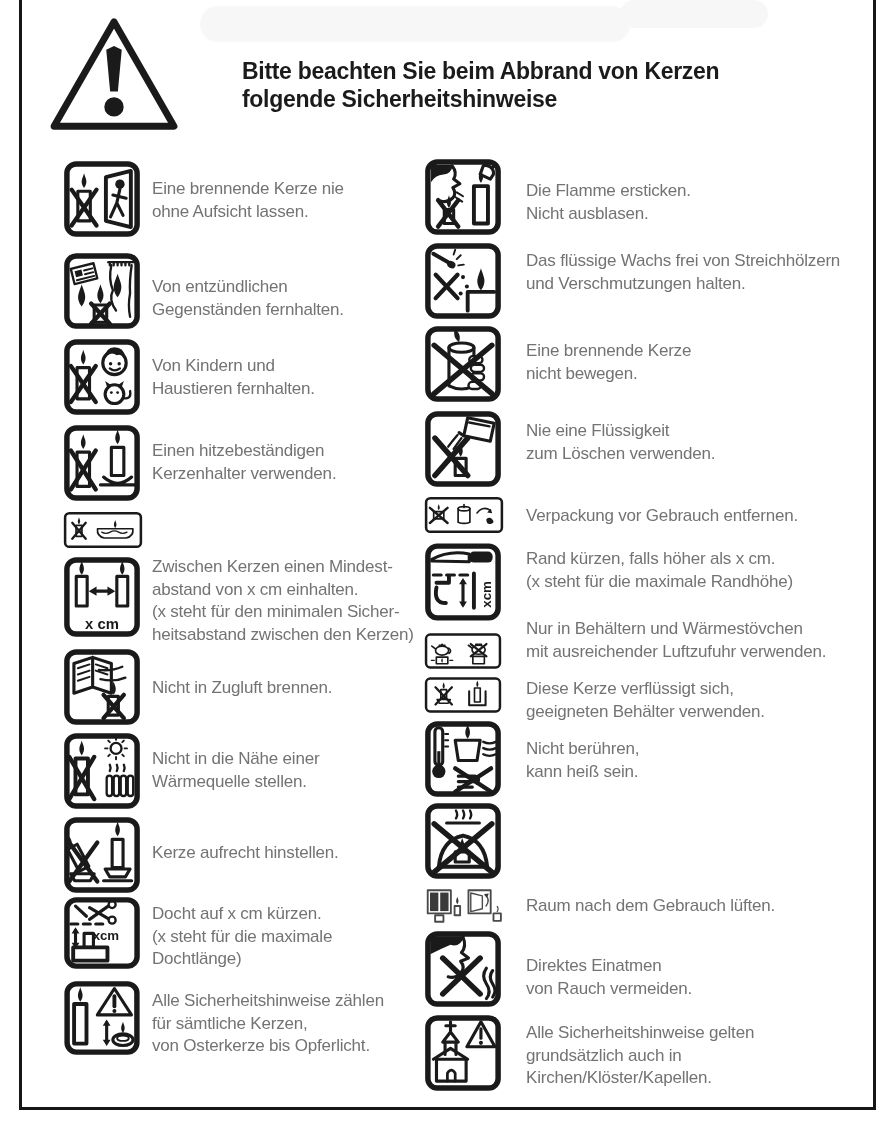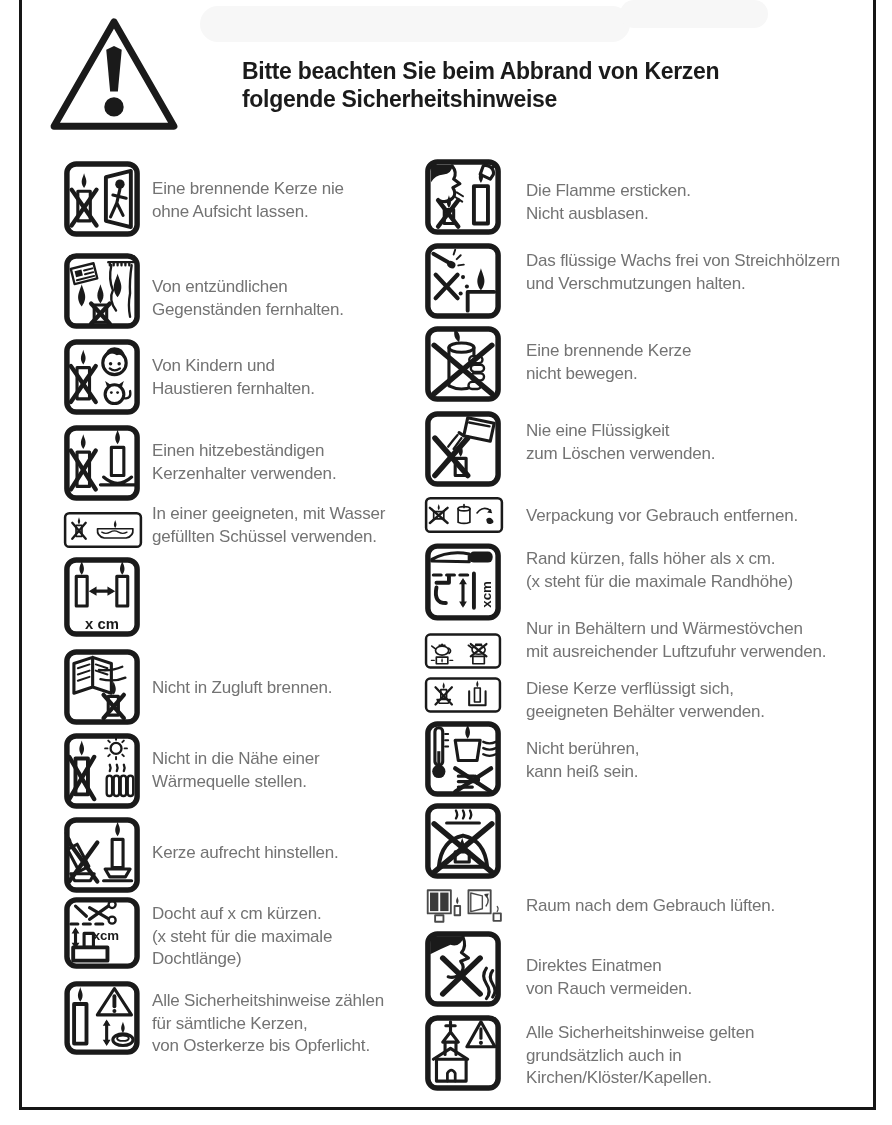--- a/index.html
+++ b/index.html
@@ -116,33 +116,35 @@
   <svg class="ic" style="left:63px;top:508px;width:80px;height:44px;" viewBox="0 0 190 90">
     <rect class="fr2" x="5" y="5" width="180" height="80" rx="10"></rect>
     <use href="#flame" class="fl" transform="translate(38,32) scale(0.9)"></use>
     <rect class="s4" x="31" y="34" width="14" height="26"></rect>
     <line class="x5" x1="22" y1="28" x2="54" y2="66"></line>
       <line class="x5" x1="54" y1="28" x2="22" y2="66"></line>
     <path class="s4" d="M82,42 h84 q2,18 -16,22 h-52 q-18,-4 -16,-22 Z"></path>
     <path class="s3" d="M92,50 q10,6 20,0 q10,-6 20,0 q10,6 20,0"></path>
     <use href="#flame" class="fl" transform="translate(124,40) scale(1.0)"></use>
   </svg>
-  <div class="txt" style="left:152px;top:503px;">In einer geeigneten, mit Wasser
-gefüllten Schüssel verwenden.</div>
 
   <svg class="ic" style="left:63px;top:556px;width:78px;height:82px;" viewBox="0 0 100 105">
     <rect class="fr" x="5" y="5" width="90" height="95" rx="12"></rect>
     <use href="#flame" class="fl" transform="translate(24,24) scale(0.95)"></use>
     <rect class="s4" x="17" y="26" width="14" height="38"></rect>
     <use href="#flame" class="fl" transform="translate(76,24) scale(0.95)"></use>
     <rect class="s4" x="69" y="26" width="14" height="38"></rect>
     <line class="s4" x1="38" y1="45" x2="62" y2="45"></line>
     <path class="fl" d="M33,45 l10,-6 v12 Z M67,45 l-10,-6 v12 Z"></path>
     <text class="lbl" x="50" y="93" text-anchor="middle">x cm</text>
   </svg>
+  <div class="txt" style="left:152px;top:556px;">Zwischen Kerzen einen Mindest-
+abstand von x cm einhalten.
+(x steht für den minimalen Sicher-
+heitsabstand zwischen den Kerzen)</div>
 
   <svg class="ic" style="left:63px;top:648px;width:78px;height:78px;" viewBox="0 0 100 100">
     <rect class="fr" x="5" y="5" width="90" height="90" rx="12"></rect>
     <path class="s4" d="M14,20 L38,12 L38,50 L14,58 Z M38,12 L62,20 L62,58 L38,50 Z"></path>
     <path class="s3" style="stroke-width:2.5" d="M19,26 l15,-5 M19,34 l15,-5 M19,42 l15,-5 M42,21 l15,5 M42,29 l15,5"></path>
     <path class="s3" d="M46,28 q16,2 30,-4 M48,40 q18,4 32,-2"></path>
     <use href="#flame" class="fl" transform="translate(65,60) scale(0.9)"></use>
     <rect class="s4" x="58" y="62" width="13" height="24"></rect>
     <line class="x5" x1="52" y1="60" x2="78" y2="90"></line>
       <line class="x5" x1="78" y1="60" x2="52" y2="90"></line>

